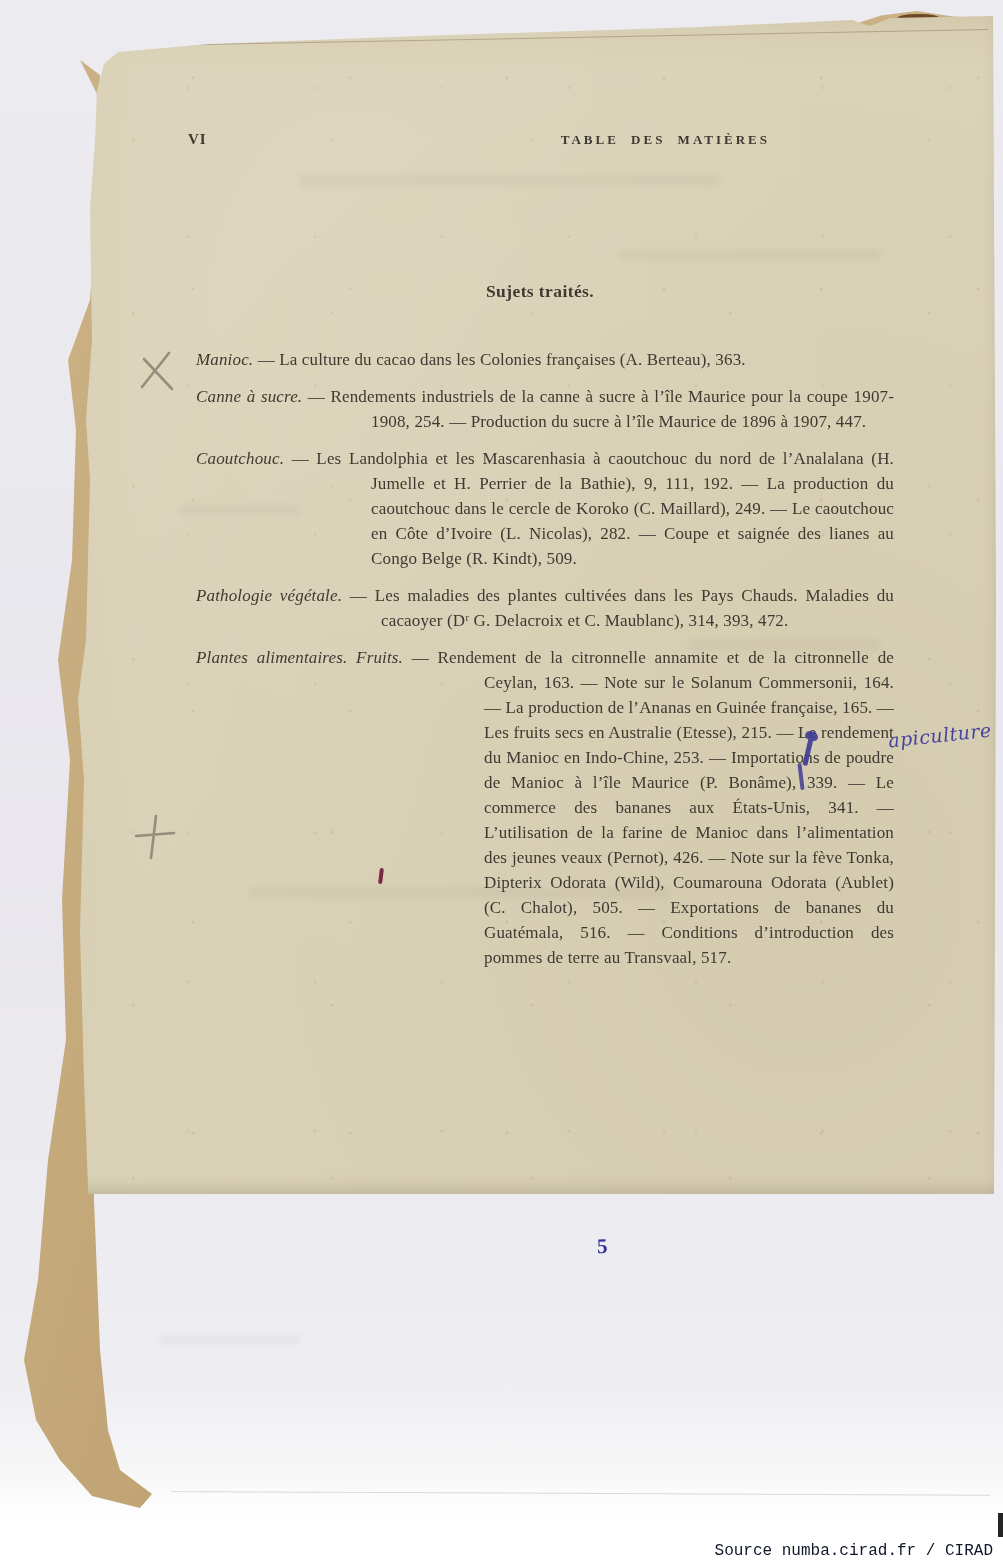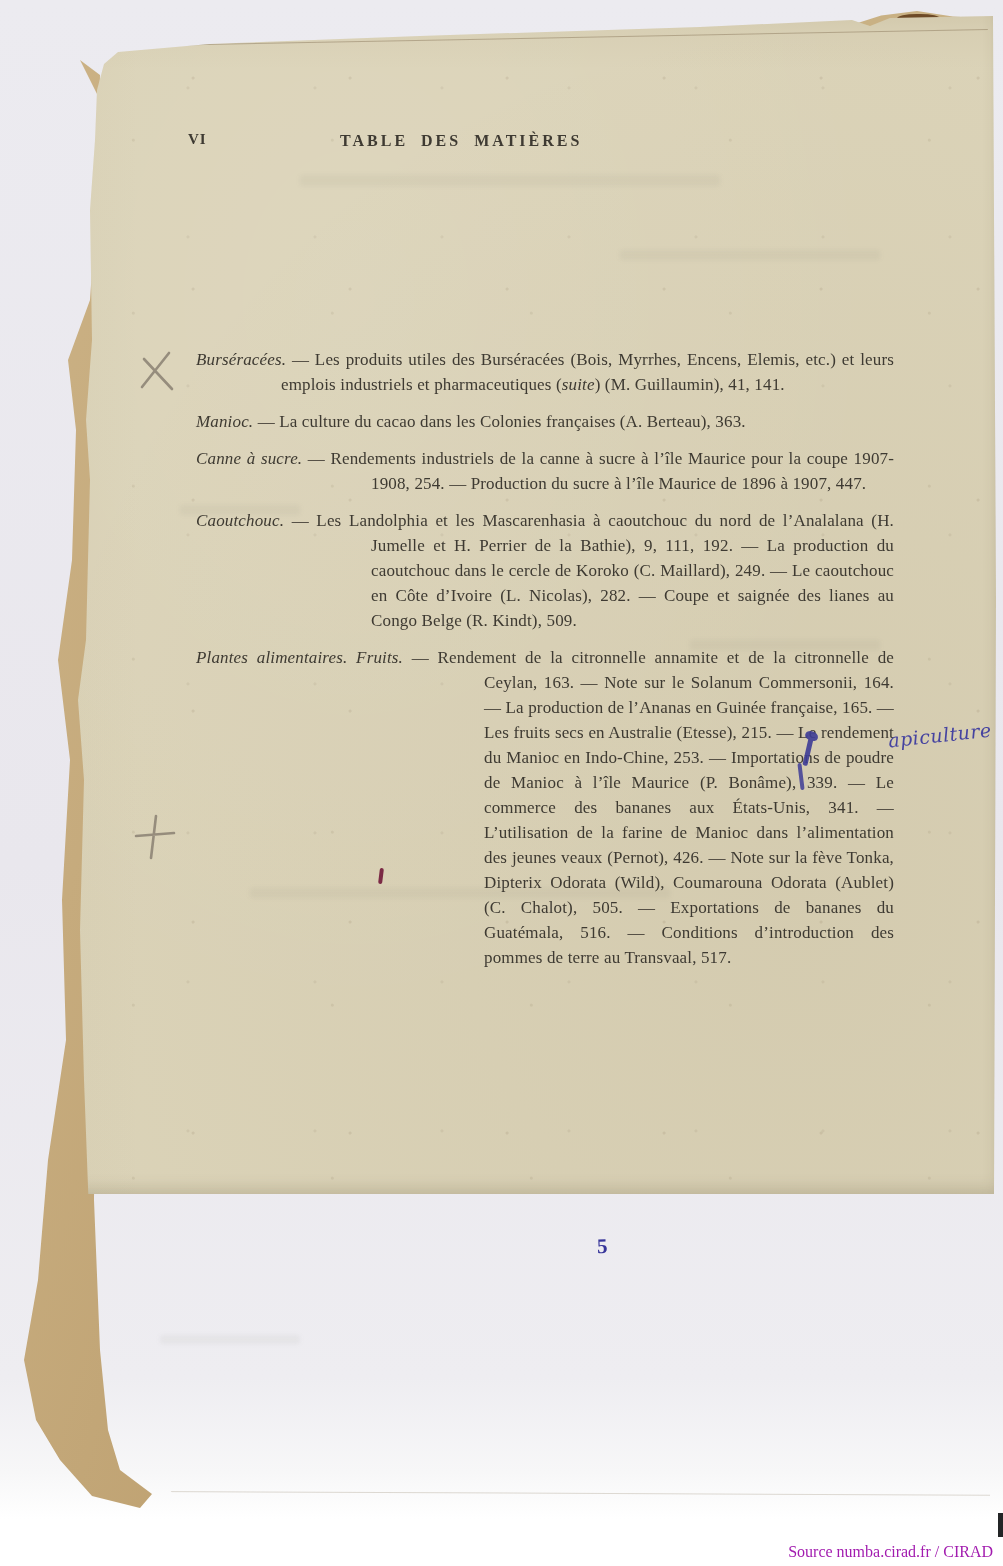--- a/index.html
+++ b/index.html
@@ -34,42 +34,42 @@
       radial-gradient(circle at 48% 59%,rgba(90,70,40,.08) 0 1px,transparent 2px);
     background-size:auto,auto,auto,auto,157px 211px,199px 173px,127px 149px;
     box-shadow:inset -7px 0 14px rgba(100,85,55,.16),inset 0 -8px 14px rgba(100,85,55,.10);
     clip-path:polygon(97px 90px,104px 64px,118px 52px,210px 44px,420px 36px,700px 27px,852px 20px,870px 26px,890px 18px,993px 16px,996px 600px,994px 1200px,993px 1504px,700px 1507px,300px 1503px,178px 1500px,160px 1478px,143px 1484px,128px 1458px,112px 1462px,104px 1430px,96px 1380px,90px 1240px,84px 1080px,80px 930px,84px 780px,78px 700px,86px 640px,90px 480px,86px 420px,92px 340px,90px 210px,95px 140px);
     color:#3e3a32;
   }
   .top-edge-line{position:absolute;left:104px;top:46px;width:884px;height:1px;background:rgba(115,95,65,.38);transform:rotate(-1.1deg);transform-origin:left center;}
   .bottom-edge-line{position:absolute;left:150px;top:1491px;width:840px;height:1px;background:rgba(115,95,65,.22);transform:rotate(.25deg);transform-origin:left center;}
   .ghost{position:absolute;background:rgba(105,100,80,.06);filter:blur(2px);border-radius:3px;}
   .runhead-left{position:absolute;left:188px;top:131px;font-size:15px;font-weight:bold;letter-spacing:1px;}
-  .runhead-center{position:absolute;left:340px;top:132px;width:430px;text-align:left;font-size:16px;font-weight:bold;letter-spacing:3px;word-spacing:6px;}
+  .runhead-center{position:absolute;left:340px;top:132px;width:430px;text-align:right;font-size:13px;font-weight:bold;letter-spacing:3px;word-spacing:6px;}
   .main-title{position:absolute;left:240px;top:202px;width:600px;text-align:center;font-size:25px;letter-spacing:3.5px;word-spacing:10px;font-weight:500;}
   .sub-title{position:absolute;left:340px;top:281px;width:400px;text-align:center;font-size:17.5px;font-weight:bold;letter-spacing:.4px;}
   .entries{position:absolute;left:196px;top:347px;width:698px;font-size:17px;line-height:25px;}
   .entry{text-align:justify;margin-bottom:12px;letter-spacing:.15px;}
   .entry .lab{font-style:italic;}
   .entry-0{padding-left:85px;text-indent:-85px;}
   .entry-1{padding-left:0;text-indent:0;}
   .entry-2{padding-left:175px;text-indent:-175px;}
   .entry-3{padding-left:175px;text-indent:-175px;}
   .entry-4{padding-left:190px;text-indent:-190px;}
   .entry-5{padding-left:185px;text-indent:-185px;}
   .entry-6{padding-left:288px;text-indent:-288px;}
   .pencil-mark{position:absolute;opacity:.85;}
   .hand-note{position:absolute;left:888px;top:724px;font-family:"DejaVu Serif",serif;font-style:italic;font-size:19px;color:#4543a0;transform:rotate(-6deg);letter-spacing:.5px;white-space:nowrap;}
   .ink-strike-1{position:absolute;left:806px;top:733px;width:5px;height:33px;background:#3e3c96;transform:rotate(13deg);border-radius:2px;opacity:.9;}
   .ink-strike-1:after{content:"";position:absolute;left:-4px;top:-2px;width:13px;height:9px;background:#3e3c96;border-radius:50% 60% 40% 50%;}
   .ink-strike-2{position:absolute;left:799px;top:763px;width:4px;height:27px;background:#3e3c96;transform:rotate(-7deg);border-radius:2px;opacity:.85;}
   .ink-five{position:absolute;left:597px;top:1234px;font-size:21px;font-weight:bold;color:#37359a;transform:rotate(-2deg);}
   .red-tick{position:absolute;left:379px;top:868px;width:4px;height:16px;background:#7b2a45;transform:rotate(7deg);border-radius:2px;}
   .footer-bar{position:absolute;left:0;bottom:0;width:1003px;height:29px;background:#ffffff;z-index:4;}
-  .footer-bar .src{position:absolute;right:10px;top:0;line-height:29px;font-family:Liberation Serif, serif;font-size:16px;color:#a21caf;}
+  .footer-bar .src{position:absolute;right:10px;top:0;line-height:29px;font-family:Liberation Mono, monospace;font-size:16px;color:#0f172a;}
   .scan-artifact{position:absolute;right:0;bottom:29px;width:5px;height:24px;background:#232526;z-index:3;}
 </style>
 </head>
 <body>
 
 <div class="under-edge"></div>
 <div class="corner-frag">
     <div class="blot"></div>
   </div>
 
@@ -79,26 +79,27 @@
 
   <div class="ghost" style="left:300px;top:175px;width:420px;height:11px;"></div>
   <div class="ghost" style="left:620px;top:250px;width:260px;height:10px;"></div>
   <div class="ghost" style="left:180px;top:505px;width:120px;height:10px;"></div>
   <div class="ghost" style="left:690px;top:640px;width:190px;height:10px;"></div>
   <div class="ghost" style="left:250px;top:888px;width:420px;height:10px;"></div>
   <div class="ghost" style="left:160px;top:1335px;width:140px;height:9px;"></div>
 
   <div class="runhead-left">VI</div>
   <div class="runhead-center">TABLE DES MATIÈRES</div>
+  <div class="sub-title">Sujets traités.</div>
 
   <div class="entries">
-      <div class="entry entry-0"><span class="lab">Burséracées.</span><span class="tx"> — Les produits utiles des Burséracées (Bois, Myrrhes, Encens, Elemis, etc.) et leurs emplois industriels et pharmaceutiques (<i>suite</i>) (M. Guillaumin), 41, 141.</span></div>
       <div class="entry entry-1"><span class="lab">Manioc.</span><span class="tx"> — La culture du cacao dans les Colonies françaises (A. Berteau), 363.</span></div>
       <div class="entry entry-2"><span class="lab">Canne à sucre.</span><span class="tx"> — Rendements industriels de la canne à sucre à l’île Maurice pour la coupe 1907-1908, 254. — Production du sucre à l’île Maurice de 1896 à 1907, 447.</span></div>
       <div class="entry entry-3"><span class="lab">Caoutchouc.</span><span class="tx"> — Les Landolphia et les Mascarenhasia à caoutchouc du nord de l’Analalana (H. Jumelle et H. Perrier de la Bathie), 9, 111, 192. — La production du caoutchouc dans le cercle de Koroko (C. Maillard), 249. — Le caoutchouc en Côte d’Ivoire (L. Nicolas), 282. — Coupe et saignée des lianes au Congo Belge (R. Kindt), 509.</span></div>
+      <div class="entry entry-5"><span class="lab">Pathologie végétale.</span><span class="tx"> — Les maladies des plantes cultivées dans les Pays Chauds. Maladies du cacaoyer (Dʳ G. Delacroix et C. Maublanc), 314, 393, 472.</span></div>
       <div class="entry entry-6"><span class="lab">Plantes alimentaires. Fruits.</span><span class="tx"> — Rendement de la citronnelle annamite et de la citronnelle de Ceylan, 163. — Note sur le Solanum Commersonii, 164. — La production de l’Ananas en Guinée française, 165. — Les fruits secs en Australie (Etesse), 215. — Le rendement du Manioc en Indo-Chine, 253. — Importations de poudre de Manioc à l’île Maurice (P. Bonâme), 339. — Le commerce des bananes aux États-Unis, 341. — L’utilisation de la farine de Manioc dans l’alimentation des jeunes veaux (Pernot), 426. — Note sur la fève Tonka, Dipterix Odorata (Wild), Coumarouna Odorata (Aublet) (C. Chalot), 505. — Exportations de bananes du Guatémala, 516. — Conditions d’introduction des pommes de terre au Transvaal, 517.</span></div>
     </div>
 
   <svg class="pencil-mark" style="left:136px;top:345px;" width="44" height="50">
     <path d="M8 14 L36 44 M6 42 L33 8" stroke="#8a8173" stroke-width="2.6" fill="none" stroke-linecap="round"></path>
   </svg>
   <svg class="pencil-mark" style="left:132px;top:810px;" width="46" height="52">
     <path d="M24 6 L19 48 M4 26 L42 23" stroke="#8a8173" stroke-width="2.6" fill="none" stroke-linecap="round"></path>
   </svg>
 

